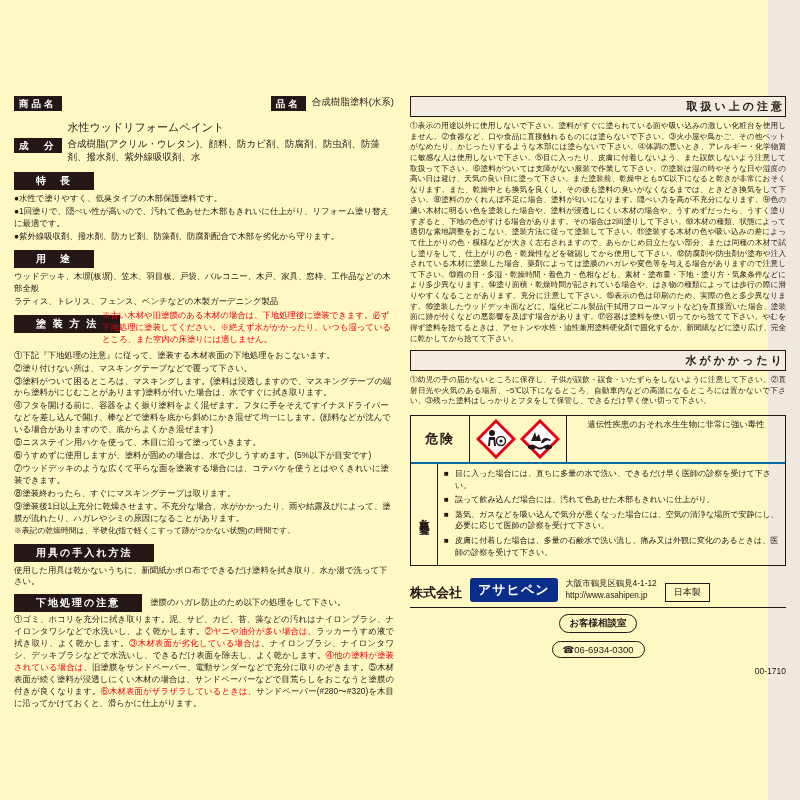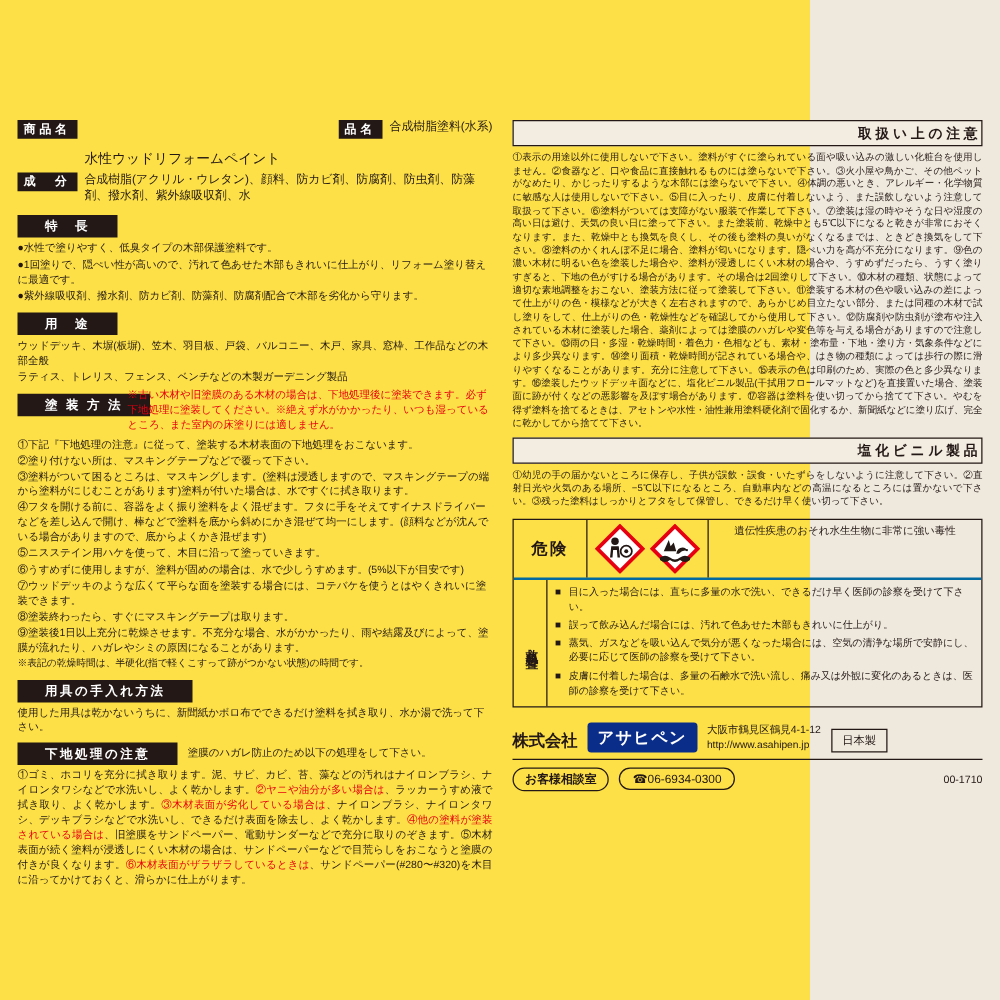--- a/index.html
+++ b/index.html
@@ -4,22 +4,22 @@
 <style>
   html,body{margin:0;padding:0;}
   body{
     width:800px;height:800px;
     background:#efe9dd;
     font-family:"Liberation Sans", sans-serif;
     color:#231815;
     overflow:hidden;
   }
   .sheet{
-    position:absolute;left:0;top:0;width:648px;height:800px;
-    background:#fde047;
+    position:absolute;left:0;top:0;width:768px;height:800px;
+    background:#fef9c3;
   }
   .inner{
     position:absolute;left:14px;top:96px;width:772px;height:620px;
   }
   .col{position:absolute;top:0;}
   .colL{left:0;width:380px;}
   .colR{left:396px;width:376px;}
 
   
   .kv{display:flex;align-items:flex-start;margin-bottom:3px;}
@@ -73,21 +73,21 @@
   .maker{font-size:13px;font-weight:bold;letter-spacing:0px;white-space:nowrap;}
   .logo{
     background:#0b2d8a;color:#fff;font-size:13px;font-weight:bold;
     padding:3px 8px;border-radius:3px;letter-spacing:1px;white-space:nowrap;
   }
   .addr{font-size:8.4px;line-height:1.4;padding-top:2px;}
   .url{font-size:8.2px;}
   .madein{
     border:1px solid #231815;font-size:9px;padding:2px 8px;display:inline-block;
   }
-  .telrow{display:flex;align-items:center;gap:8px;margin-top:6px;}
+  .telrow{display:flex;align-items:center;gap:8px;margin-top:6px;flex-direction:column;}
   .telbox{
     border:1px solid #231815;border-radius:11px;font-size:9.5px;
     padding:2px 10px;white-space:nowrap;
   }
   .code{font-size:8.5px;}
   .oval{
     border:1px solid #231815;border-radius:12px;font-size:9.5px;padding:2px 9px;
     white-space:nowrap;font-weight:bold;
   }
   .hr{border:0;border-top:1px solid #231815;margin:5px 0;}
@@ -147,21 +147,21 @@
         <span class="secthead" style="margin:0;">下地処理の注意</span>
         <span class="body" style="font-size:8.4px;">塗膜のハガレ防止のため以下の処理をして下さい。</span>
       </div>
       <div class="body" style="margin-top:2px;text-align:justify;">①ゴミ、ホコリを充分に拭き取ります。泥、サビ、カビ、苔、藻などの汚れはナイロンブラシ、ナイロンタワシなどで水洗いし、よく乾かします。<span class="red">②ヤニや油分が多い場合は</span>、ラッカーうすめ液で拭き取り、よく乾かします。<span class="red">③木材表面が劣化している場合は</span>、ナイロンブラシ、ナイロンタワシ、デッキブラシなどで水洗いし、できるだけ表面を除去し、よく乾かします。<span class="red">④他の塗料が塗装されている場合は</span>、旧塗膜をサンドペーパー、電動サンダーなどで充分に取りのぞきます。⑤木材表面が続く塗料が浸透しにくい木材の場合は、サンドペーパーなどで目荒らしをおこなうと塗膜の付きが良くなります。<span class="red">⑥木材表面がザラザラしているときは</span>、サンドペーパー(#280〜#320)を木目に沿ってかけておくと、滑らかに仕上がります。</div>
     </div>
 
     <div class="col colR">
       <div class="rhead">取扱い上の注意</div>
       <div class="rbody">①表示の用途以外に使用しないで下さい。塗料がすぐに塗られている面や吸い込みの激しい化粧台を使用しません。②食器など、口や食品に直接触れるものには塗らないで下さい。③火小屋や鳥かご、その他ペットがなめたり、かじったりするような木部には塗らないで下さい。④体調の悪いとき、アレルギー・化学物質に敏感な人は使用しないで下さい。⑤目に入ったり、皮膚に付着しないよう、また誤飲しないよう注意して取扱って下さい。⑥塗料がついては支障がない服装で作業して下さい。⑦塗装は湿の時やそうな日や湿度の高い日は避け、天気の良い日に塗って下さい。また塗装前、乾燥中とも5℃以下になると乾きが非常におそくなります。また、乾燥中とも換気を良くし、その後も塗料の臭いがなくなるまでは、ときどき換気をして下さい。⑧塗料のかくれんぼ不足に場合、塗料が匂いになります。隠ぺい力を高が不充分になります。⑨色の濃い木材に明るい色を塗装した場合や、塗料が浸透しにくい木材の場合や、うすめずだったら、うすく塗りすぎると、下地の色がすける場合があります。その場合は2回塗りして下さい。⑩木材の種類、状態によって適切な素地調整をおこない、塗装方法に従って塗装して下さい。⑪塗装する木材の色や吸い込みの差によって仕上がりの色・模様などが大きく左右されますので、あらかじめ目立たない部分、または同種の木材で試し塗りをして、仕上がりの色・乾燥性などを確認してから使用して下さい。⑫防腐剤や防虫剤が塗布や注入されている木材に塗装した場合、薬剤によっては塗膜のハガレや変色等を与える場合がありますので注意して下さい。⑬雨の日・多湿・乾燥時間・着色力・色相なども、素材・塗布量・下地・塗り方・気象条件などにより多少異なります。⑭塗り面積・乾燥時間が記されている場合や、はき物の種類によっては歩行の際に滑りやすくなることがあります。充分に注意して下さい。⑮表示の色は印刷のため、実際の色と多少異なります。⑯塗装したウッドデッキ面などに、塩化ビニル製品(干拭用フロールマットなど)を直接置いた場合、塗装面に跡が付くなどの悪影響を及ぼす場合があります。⑰容器は塗料を使い切ってから捨てて下さい。やむを得ず塗料を捨てるときは、アセトンや水性・油性兼用塗料硬化剤で固化するか、新聞紙などに塗り広げ、完全に乾かしてから捨てて下さい。</div>
 
-      <div class="rhead" style="margin-top:6px;">塩化ビニル製品</div>
+      <div class="rhead" style="margin-top:6px;">水がかかったり</div>
       <div class="rbody">①幼児の手の届かないところに保存し、子供が誤飲・誤食・いたずらをしないように注意して下さい。②直射日光や火気のある場所、−5℃以下になるところ、自動車内などの高温になるところには置かないで下さい。③残った塗料はしっかりとフタをして保管し、できるだけ早く使い切って下さい。</div>
 
       <div class="hazbox">
         <div class="hazrow">
           <div class="hazword">危険</div>
           <div class="pictos">
             <div class="picto">
               <svg width="40" height="40" viewBox="0 0 40 40">
                 <polygon points="20,2 38,20 20,38 2,20" fill="#ffffff" stroke="#e60012" stroke-width="3"></polygon>
                 <g fill="#231815">

